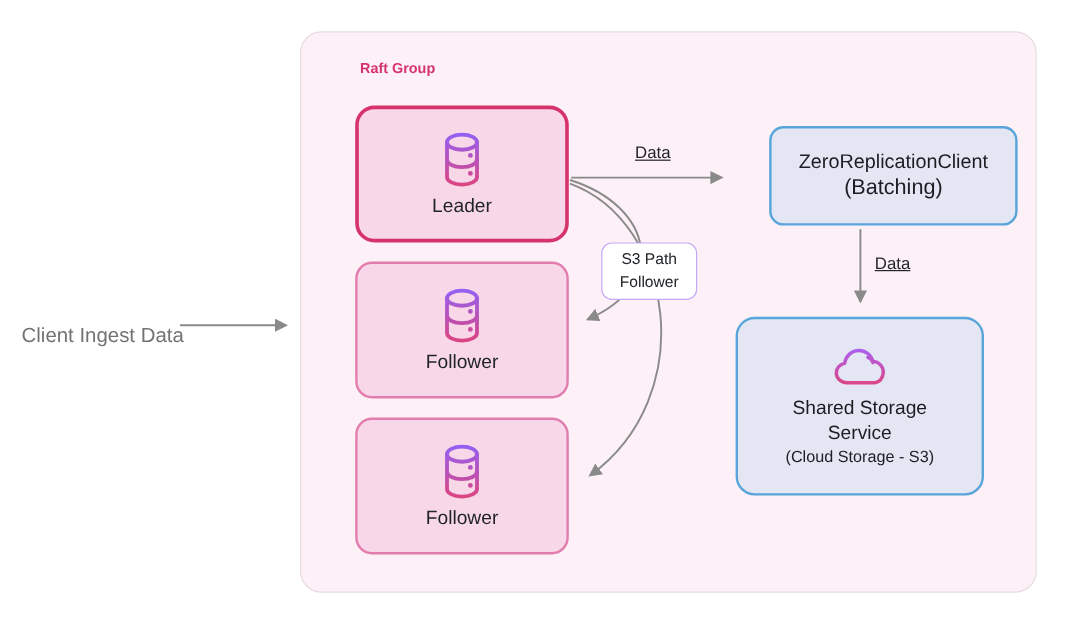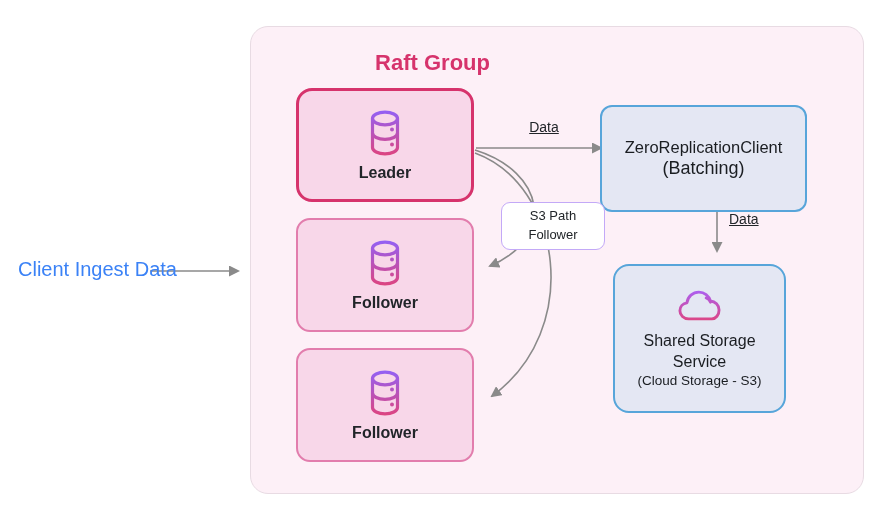--- a/index.html
+++ b/index.html
@@ -8,56 +8,56 @@
     font-family:"Liberation Sans", sans-serif; color:#212529; overflow:hidden;
   }
   .abs { position:absolute; }
 
   .raft-group {
     left:250px; top:26px; width:612px; height:466px;
     background:#fdf0f7; border:1px solid #e8dbe3; border-radius:18px;
     z-index:0;
   }
   .raft-title {
-    left:300px; top:50px; width:190px; text-align:right;
-    color:#d6336c; font-weight:700; font-size:22px; z-index:2;
+    left:300px; top:50px; width:190px; text-align:left;
+    color:#d6336c; font-weight:700; font-size:12px; z-index:2;
   }
 
   .edges-layer { left:0; top:0; width:891px; height:520px; z-index:1; pointer-events:none; }
 
   .node {
     width:178px; height:114px; border-radius:14px; background:#f8d7e9;
     display:flex; flex-direction:column; align-items:center; justify-content:center;
     gap:7px; z-index:2; box-sizing:border-box;
   }
   .node-leader   { left:296px; top:88px;  border:3px solid #d6336c; border-radius:16px; }
   .node-follower1{ left:296px; top:218px; border:2px solid #e27dad; }
   .node-follower2{ left:296px; top:348px; border:2px solid #e27dad; }
-  .node-label { font-size:16px; color:#212529;font-weight:bold; }
+  .node-label { font-size:16px; color:#212529; }
 
   .blue-box {
     background:#e4e7f3; border:2px solid #57a5da; box-sizing:border-box;
     display:flex; flex-direction:column; align-items:center; justify-content:center;
     text-align:center; z-index:2;
   }
-  .zrc-box { left:600px; top:105px; width:207px; height:107px; border-radius:12px; }
+  .zrc-box { left:641px; top:105px; width:207px; height:83px; border-radius:12px; }
   .zrc-title { font-size:16.5px; color:#1a1d21; }
   .zrc-subtitle { font-size:18px; color:#1a1d21; margin-top:1px; }
-  .sss-box { left:613px; top:264px; width:173px; height:149px; border-radius:16px; }
+  .sss-box { left:613px; top:264px; width:207px; height:149px; border-radius:16px; }
   .sss-title { font-size:16px; line-height:1.3; width:160px; color:#1a1d21; margin-top:8px; }
   .sss-subtitle { font-size:13.5px; color:#1a1d21; margin-top:1px; }
 
-  .client-label { left:18px; top:258px; font-size:20px; color:#3b82f6; z-index:2; }
+  .client-label { left:18px; top:270px; font-size:17px; color:#737373; z-index:2; }
 
   .edge-label { font-size:14px; color:#212529; z-index:2;text-decoration:underline; }
   .data-label-top   { left:514px; top:119px; width:60px; text-align:center; }
   .data-label-right { left:729px; top:211px; }
 
   .s3-label {
-    left:501px; top:202px; width:104px; background:#ffffff;
+    left:501px; top:202px; width:80px; background:#ffffff;
     border:1.5px solid #c3a9f7; border-radius:9px; text-align:center;
     font-size:13px; line-height:1.45; padding:4px 0; z-index:3; color:#212529;
     box-sizing:border-box;
   }
 </style>
 </head>
 <body>
 
 <div class="canvas">
 

